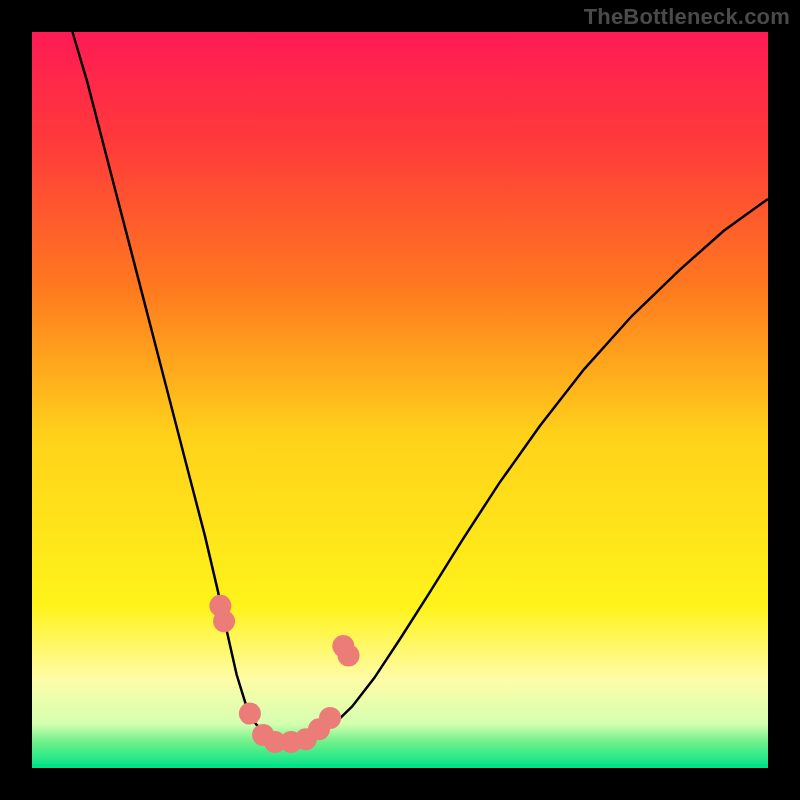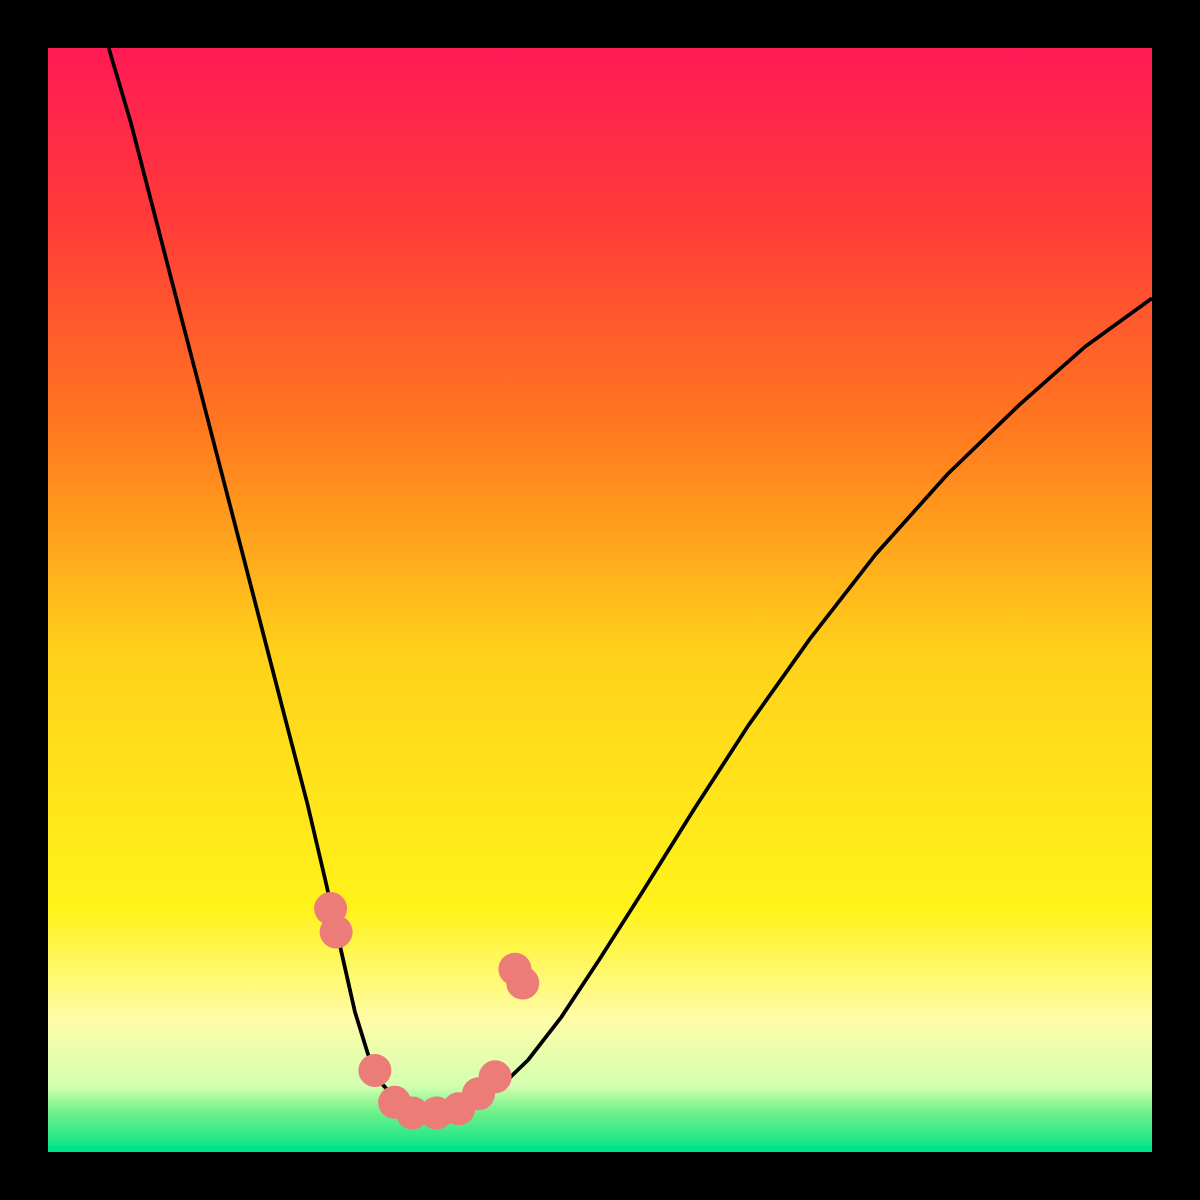--- a/index.html
+++ b/index.html
@@ -33,20 +33,21 @@
     top: 0;
     width: 800px;
     height: 800px;
     display: block;
   }
 </style>
 </head>
 <body>
 
 <div class="frame">
+  <div class="attribution">TheBottleneck.com</div>
 
   <svg id="chart-svg" viewBox="0 0 800 800" preserveAspectRatio="none">
     <defs>
       <linearGradient id="bg-grad" x1="0" y1="0" x2="0" y2="1">
           <stop offset="0.0%" stop-color="#ff1a55"></stop>
           <stop offset="15.0%" stop-color="#ff3a3a"></stop>
           <stop offset="35.0%" stop-color="#ff7a1f"></stop>
           <stop offset="55.0%" stop-color="#ffd21a"></stop>
           <stop offset="78.0%" stop-color="#fff31a"></stop>
           <stop offset="88.0%" stop-color="#fffca8"></stop>

